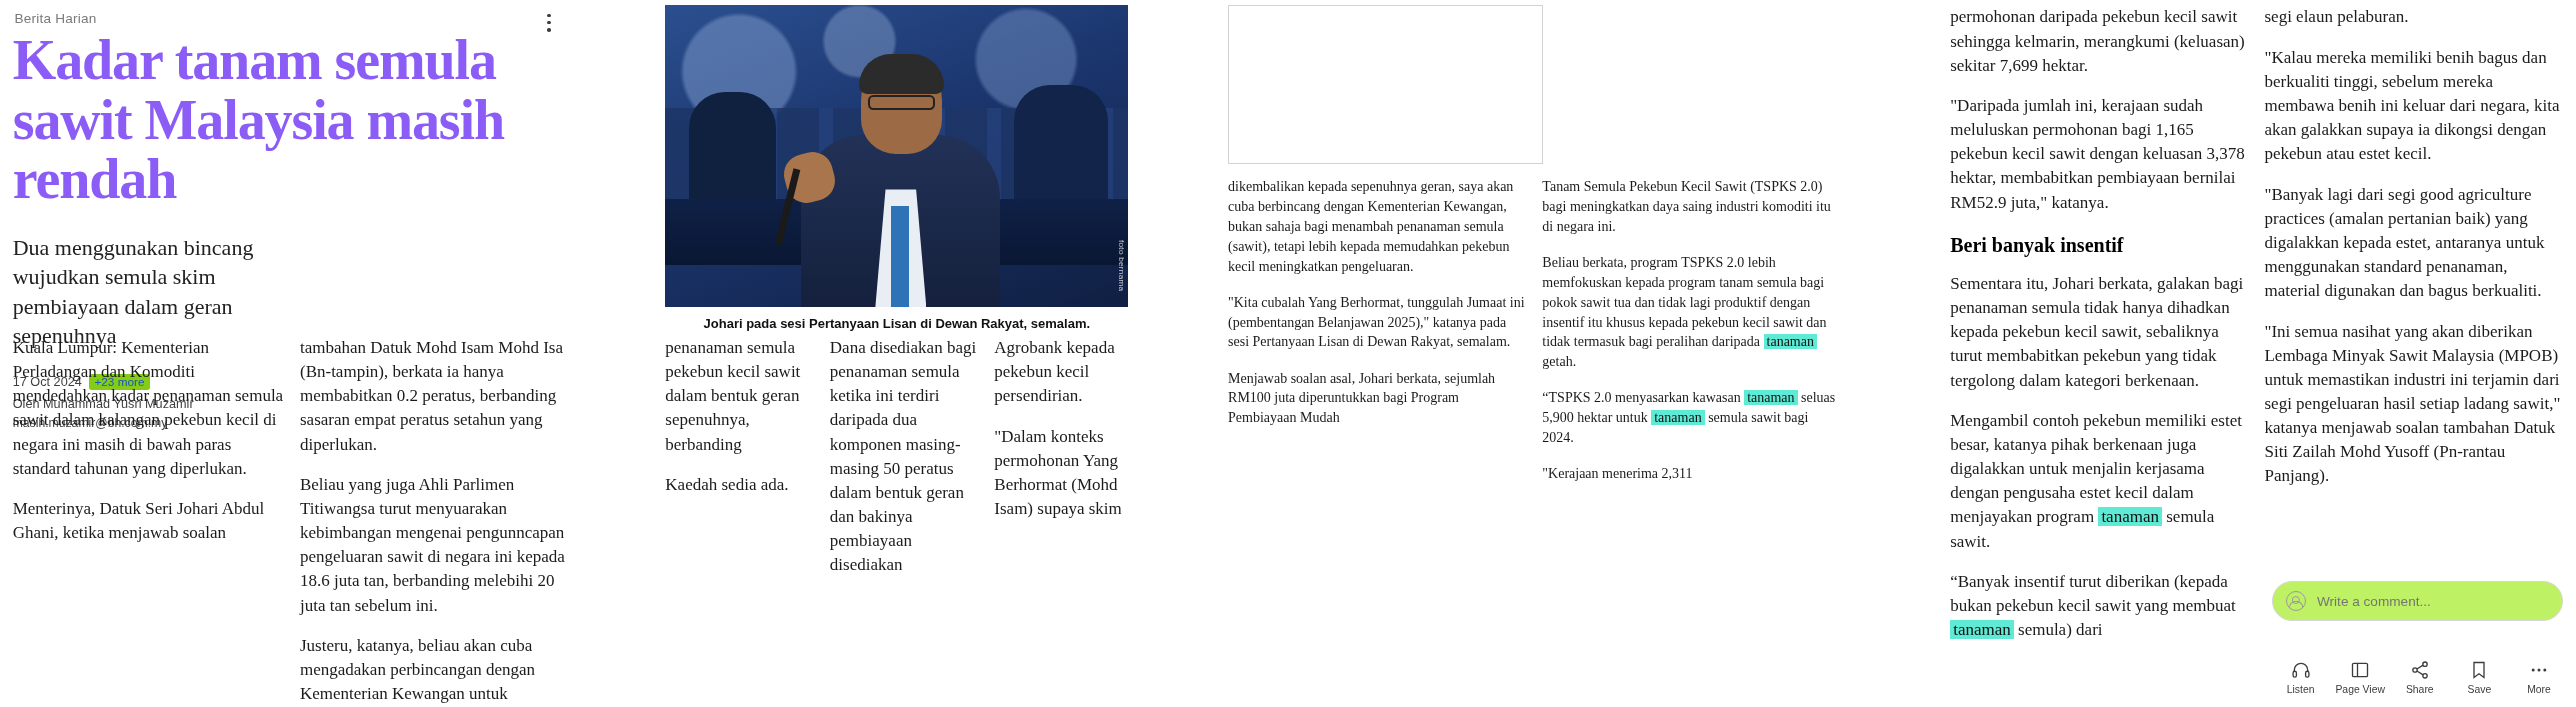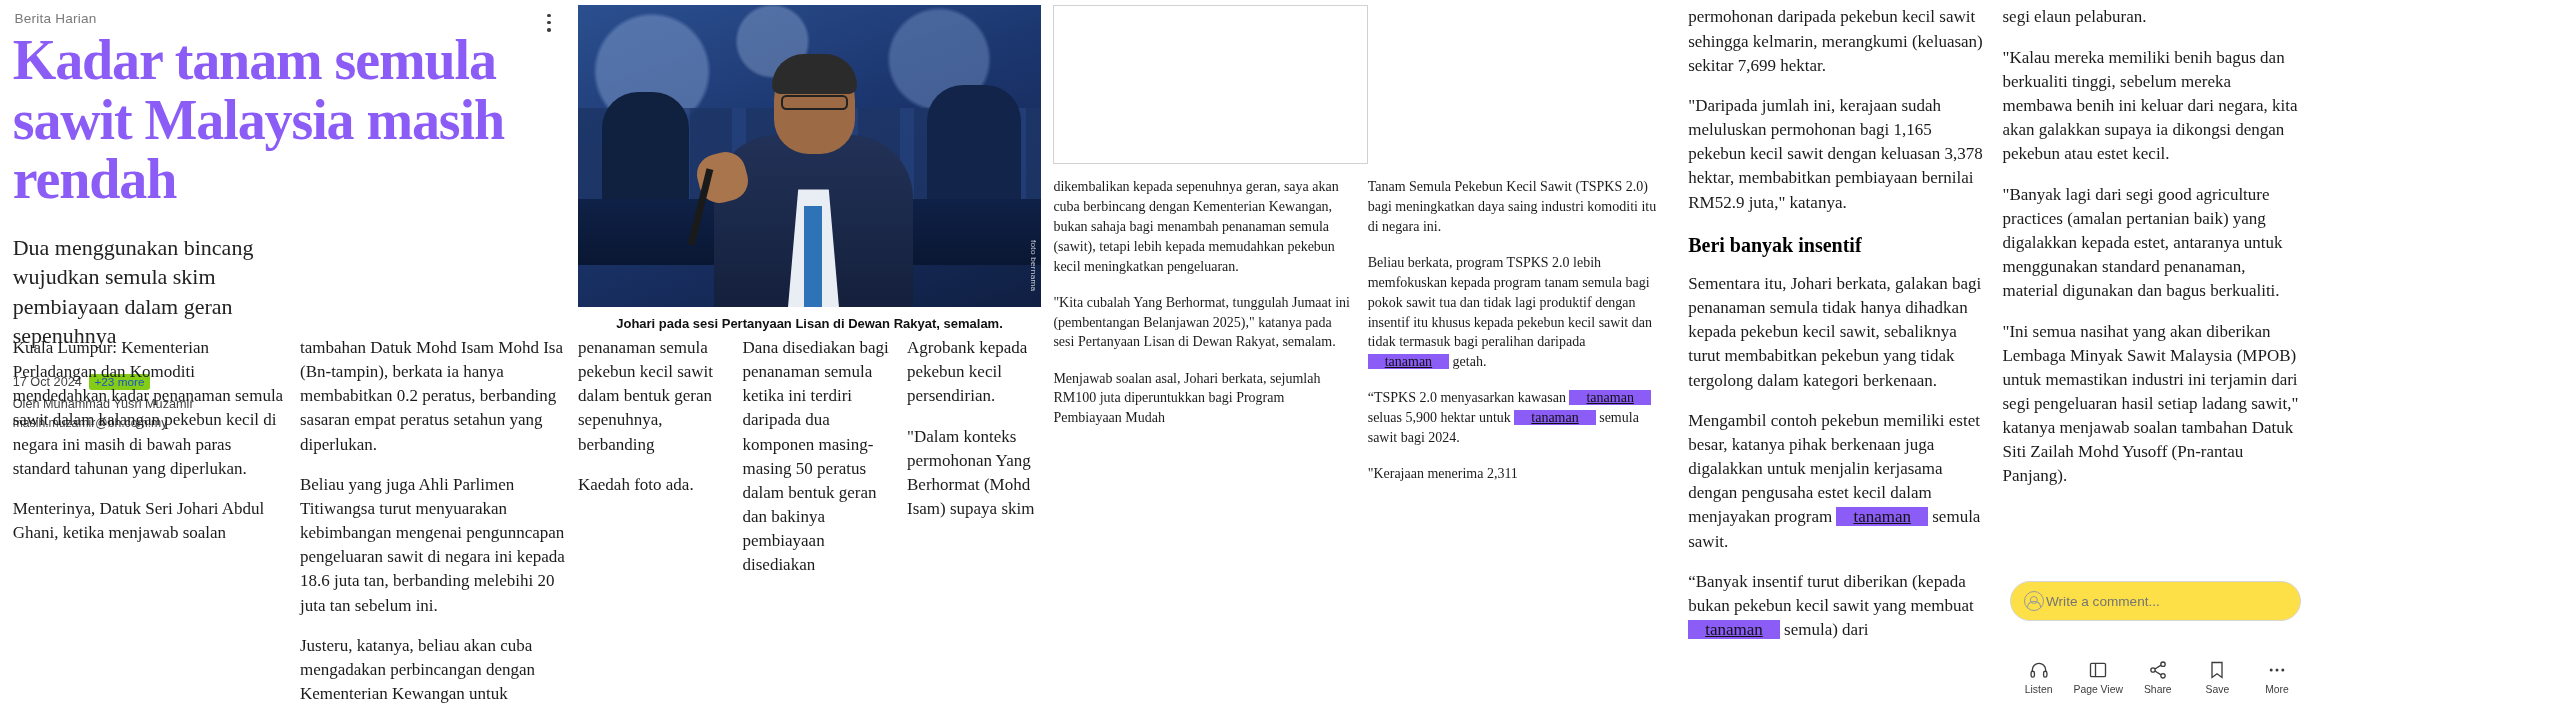--- a/index.html
+++ b/index.html
@@ -12,20 +12,21 @@
     color: #111111;
     overflow: hidden;
   }
   .page {
     position: relative;
     width: 2576px;
     height: 683px;
     display: flex;
     flex-direction: row;
     align-items: flex-start;
+    justify-content: space-between;
   }
 
   
   .col-head {
     width: 578px;
     flex: 0 0 578px;
     padding: 9px 16.3px 0 12.7px;
     position: relative;
     height: 708px;
   }
@@ -273,40 +274,39 @@
   }
   .col-right p { margin: 0 0 16.3px 0; }
   .subhead {
     font-family: "Liberation Serif", serif;
     font-weight: 700;
     font-size: 20px;
     margin: 1.8px 0 12.7px 0;
     color:#000;
   }
   mark.hl {
-    background: #8b5cf6;
+    background: #5eead4;
     color: #111;
-    padding: 0 17px;
-    text-decoration: underline;
+    padding: 0 3px;
   }
 
   
   .comment-bar {
     position: absolute;
     right: 12.7px;
     bottom: 87px;
     width: 291px;
     height: 40px;
     border: 0.9px solid #d6d6d6;
     border-radius: 20px;
     display: flex;
     align-items: center;
-    gap: 0;
+    gap: 9px;
     padding: 0 12.7px;
-    background: #fde047;
+    background: #bef264;
   }
   .avatar-ic {
     width: 20px; height: 20px; border-radius: 50%;
     border: 1.4px solid #9a9a9a;
     position: relative; flex: 0 0 20px;
   }
   .avatar-ic::before {
     content:""; position:absolute; left:50%; top:3.6px; transform:translateX(-50%);
     width:6.3px; height:6.3px; border-radius:50%; border:1.4px solid #9a9a9a;
   }
@@ -390,21 +390,21 @@
         </div>
         <div class="mic"></div>
         <div class="credit">foto bernama</div>
       </div>
       <div class="caption">Johari pada sesi Pertanyaan Lisan di Dewan Rakyat, semalam.</div>
     </div>
 
     <div class="photo-below">
       <div class="c">
         <p>penanaman semula pekebun kecil sawit dalam bentuk geran sepenuhnya, berbanding</p>
-        <p>Kaedah foto ada.</p>
+        <p>Kaedah sedia ada.</p>
       </div>
       <div class="c">
         <p>Dana disediakan bagi penanaman semula ketika ini terdiri daripada dua komponen masing-masing 50 peratus dalam bentuk geran dan bakinya pembiayaan disediakan</p>
       </div>
       <div class="c">
         <p>Agrobank kepada pekebun kecil persendirian.</p>
         <p>"Dalam konteks permohonan Yang Berhormat (Mohd Isam) supaya skim</p>
       </div>
     </div>
   </div>

